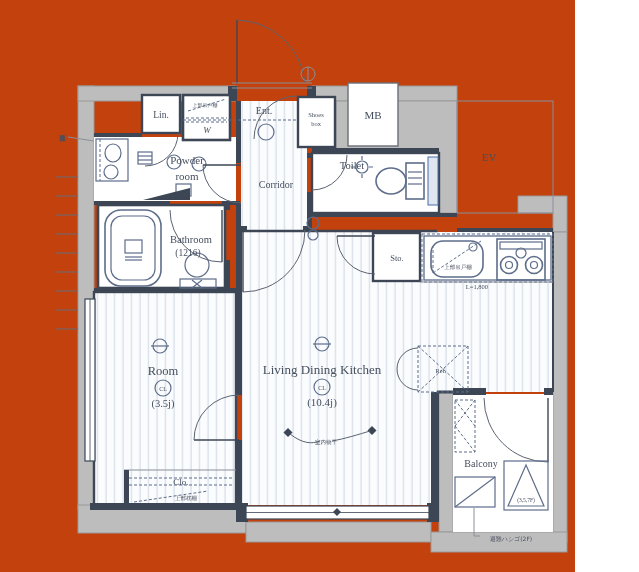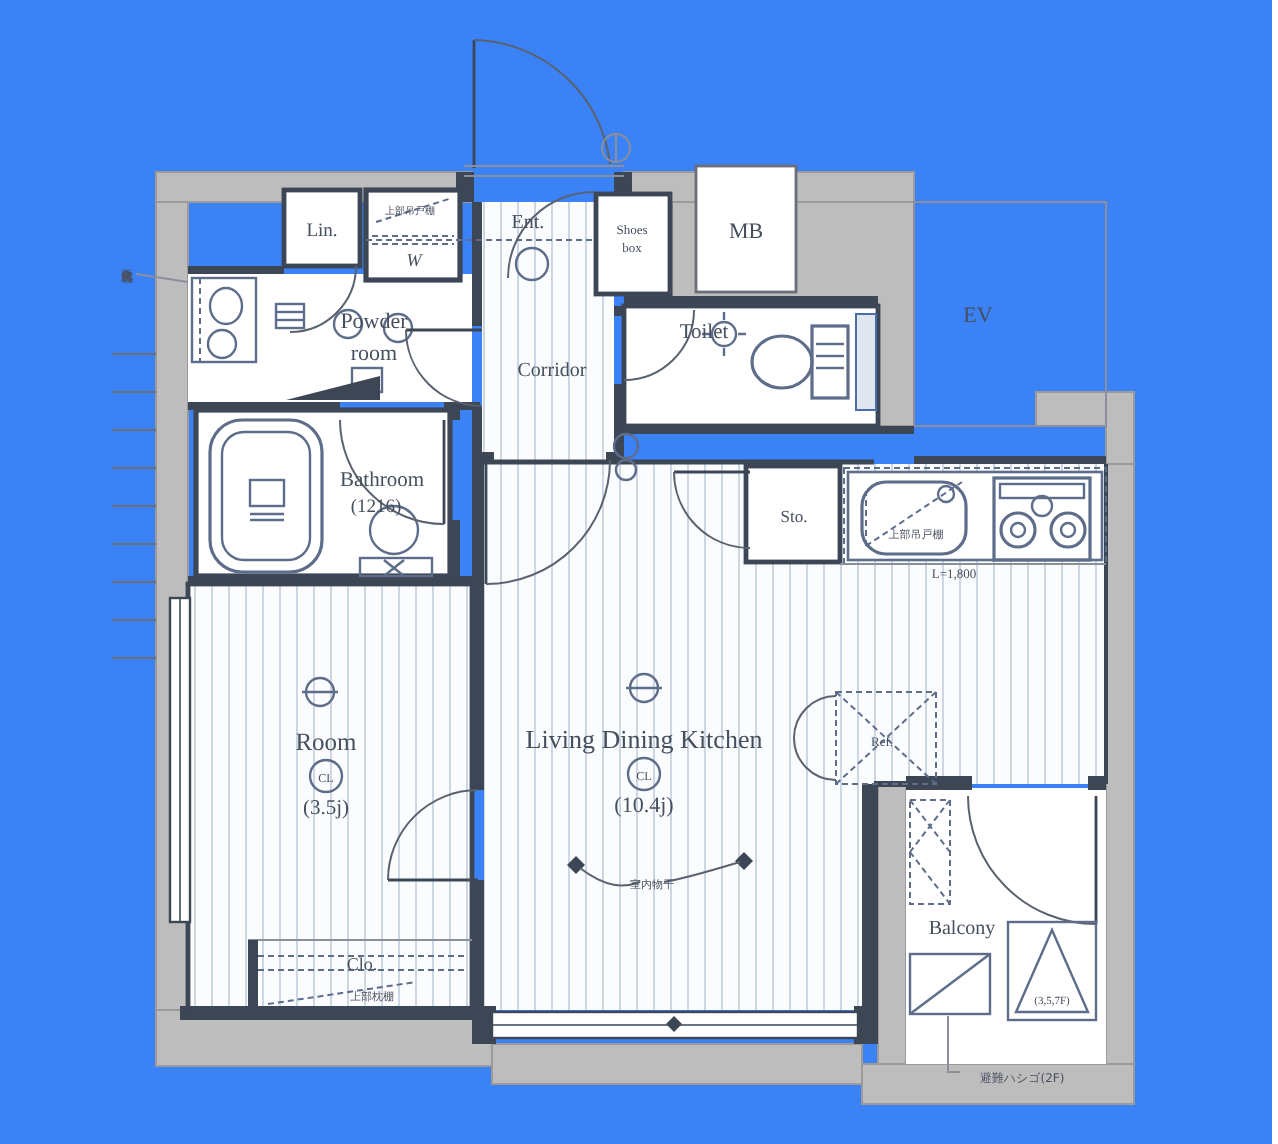--- a/index.html
+++ b/index.html
@@ -1,16 +1,16 @@
 <!DOCTYPE html>
 <html><head>
 <meta charset="utf-8">
 <style>
   html,body{margin:0;padding:0;background:#fff;}
-  #stage{position:relative;width:636px;height:572px;background:#3b82f6;overflow:hidden;}
+  #stage{position:relative;width:575px;height:572px;background:#c2410c;overflow:hidden;}
   svg{display:block;}
   .gw{fill:#bdbdbd;stroke:#9a9a9a;stroke-width:1;}
   .dw{fill:#3d4655;}
   .wh{fill:#ffffff;}
   .fl{fill:url(#fl);}
   .ol{fill:none;stroke:#3d4655;}
   .thin{fill:none;stroke:#8a8f99;stroke-width:1;}
   .fx{fill:none;stroke:#5d6d8a;stroke-width:1.2;}
   .fx2{fill:none;stroke:#5d6d8a;stroke-width:1.6;}
   .fxd{fill:none;stroke:#5d6d8a;stroke-width:1;stroke-dasharray:3 2;}

